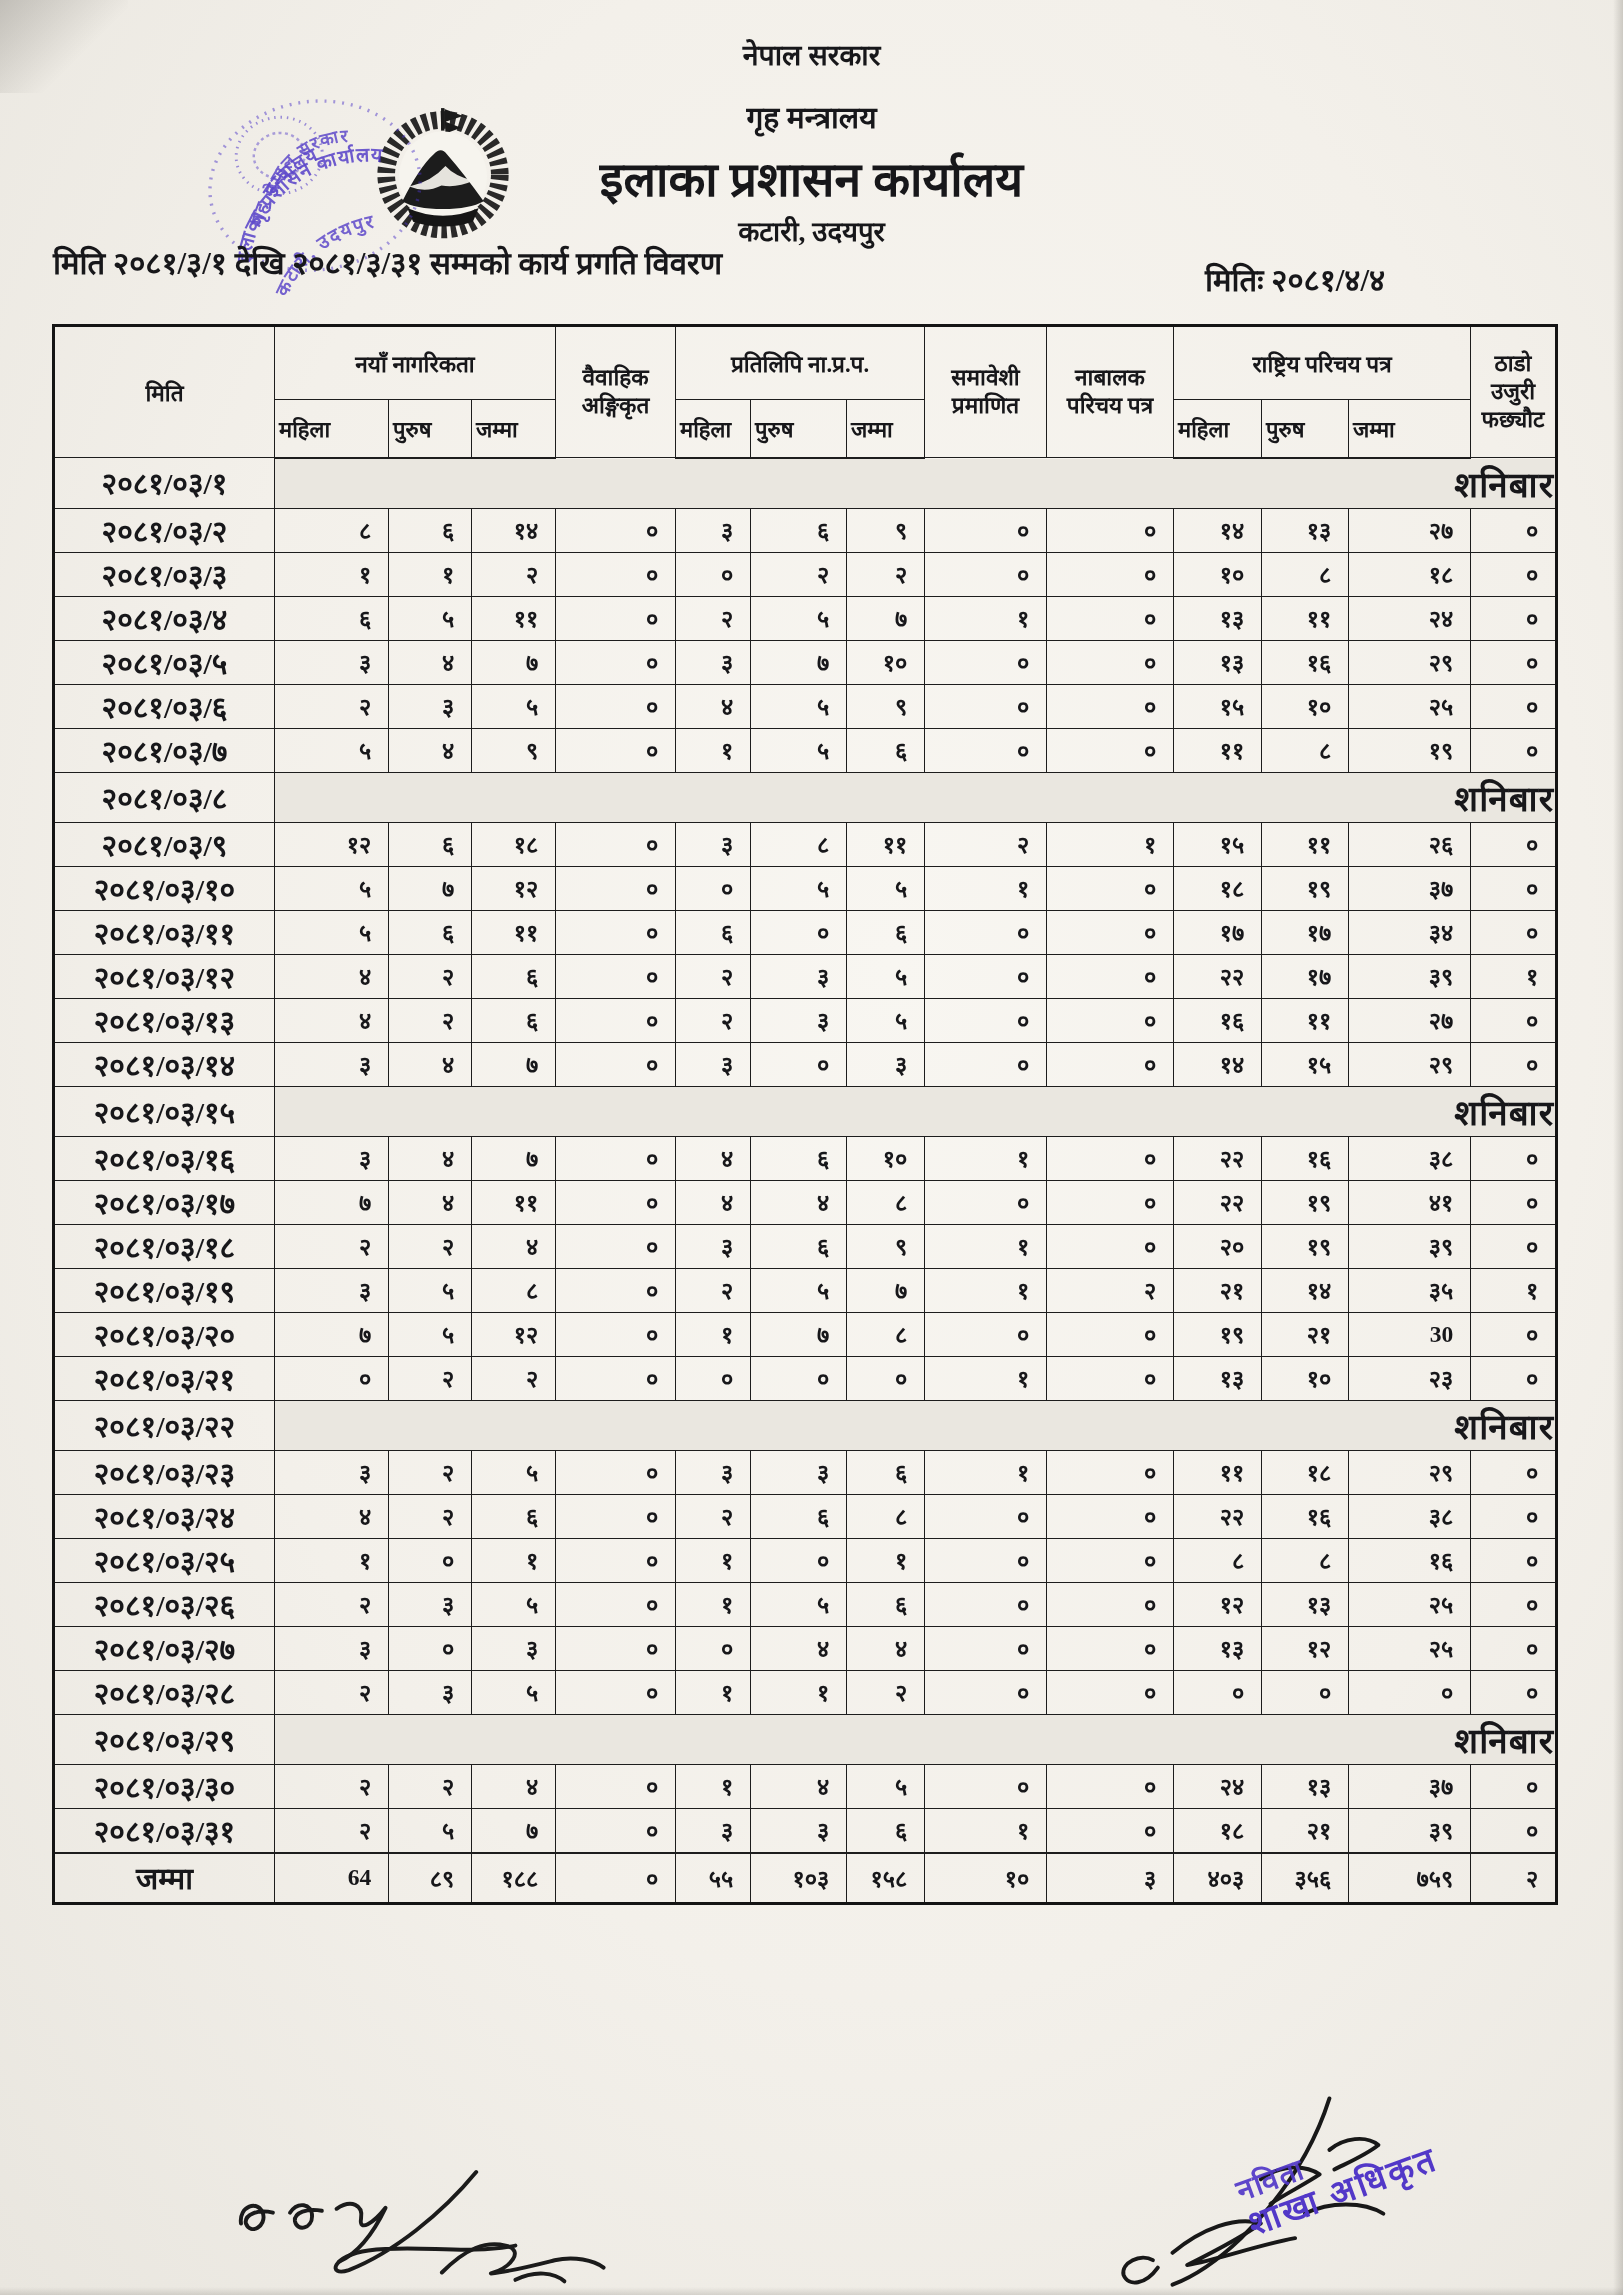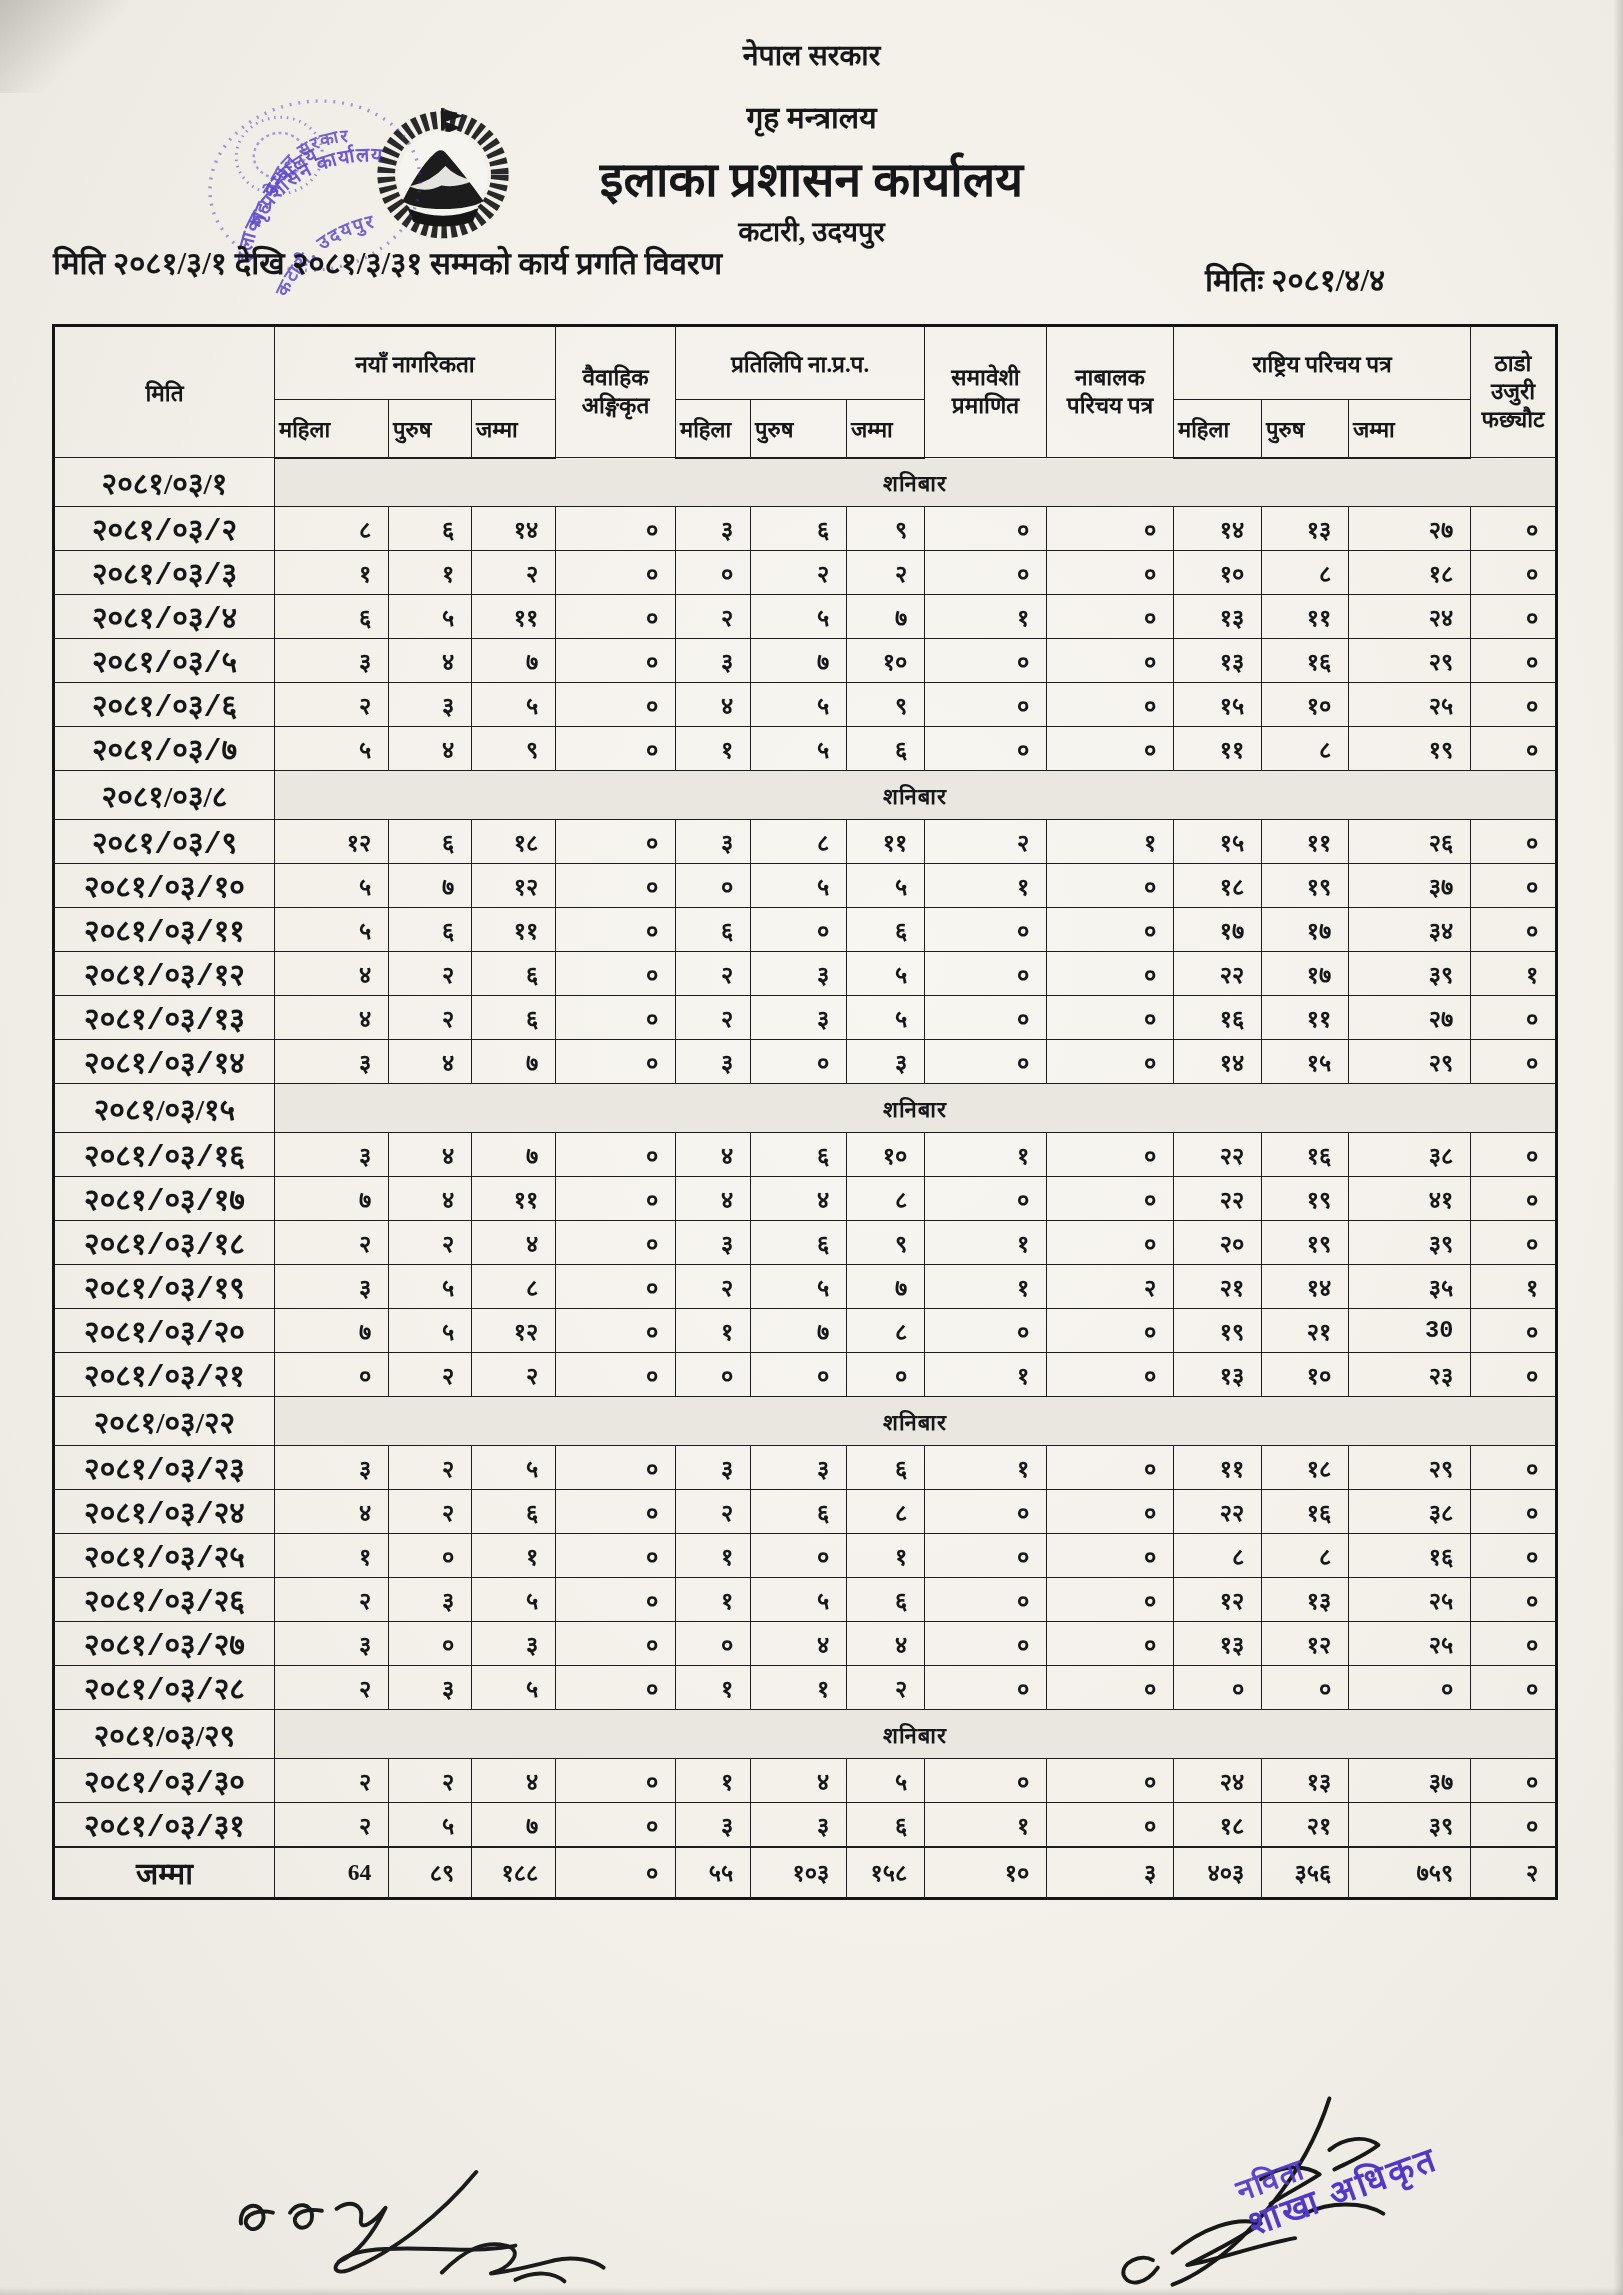--- a/index.html
+++ b/index.html
@@ -28,26 +28,26 @@
   .emblem{position:absolute;left:372px;top:105px;}
   .round-stamp{position:absolute;left:192px;top:92px;transform:rotate(-7deg);opacity:.88;}
 
   table.report-table{position:absolute;left:52px;top:324px;border-collapse:collapse;
     table-layout:fixed;border:3.9px solid #141414;}
   .report-table th,.report-table td{border:1.5px solid #1d1d1d;vertical-align:middle;overflow:hidden;}
   .report-table thead th{font-weight:bold;font-size:22.6px;text-align:center;padding:2px 2.9px;}
   .report-table thead tr.h2 th{font-size:22px;text-align:left;padding-left:4px;border-bottom-width:2.9px;}
   .h1{height:74px;}.h2{height:58px;}
   .preline{white-space:pre-line;line-height:1.25;}
-  tr.d-row{height:36px;font-family:Liberation Mono, monospace;}
+  tr.d-row{height:36px;}
   tr.sat-row{height:49px;}
   tr.total-row{height:51px;}
   td.c-date{text-align:center;font-size:30px;font-weight:600;white-space:nowrap;}
   td.c-num{text-align:right;padding-right:16.7px;font-size:23.6px;font-weight:600;}
-  td.c-sat{text-align:center;font-size:22px;font-weight:bold;background:#eae7e0;letter-spacing:1px;}
+  td.c-sat{text-align:right;font-size:35px;font-weight:bold;background:#eae7e0;letter-spacing:1px;}
   tr.total-row td{font-weight:bold;border-top-width:2.9px;}
 
   .sign-left{position:absolute;left:211px;top:2150px;}
   .sign-right{position:absolute;left:1099px;top:2091px;}
   .officer-stamp{position:absolute;left:1232px;top:2177px;width:402px;
     transform:rotate(-20deg);transform-origin:left top;color:#5238c8;font-weight:bold;line-height:1.12;}
   .officer-stamp .l1{font-size:29.4px;letter-spacing:2px;opacity:.92;}
   .officer-stamp .l2{font-size:34px;letter-spacing:2.9px;}
 </style>
 </head>

